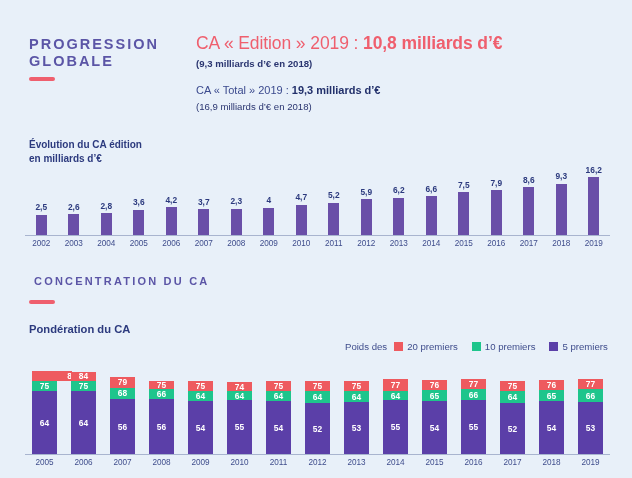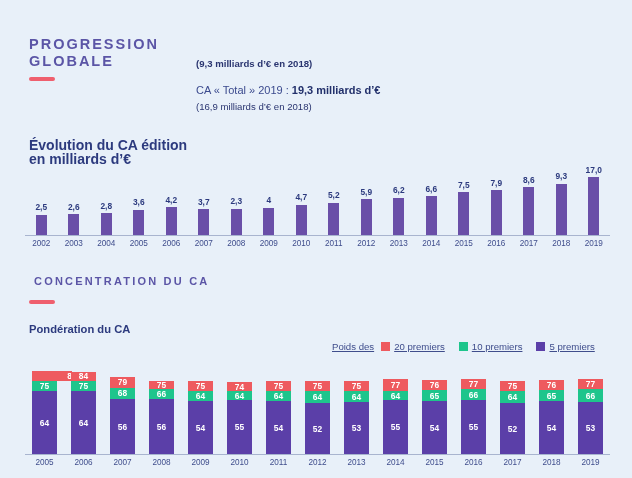--- a/index.html
+++ b/index.html
@@ -75,21 +75,21 @@
     font-size: 9.6px;
     font-weight: normal;
     color: #2a3570;
     white-space: nowrap;
   }
 
   
   .chart1-title {
     position: absolute;
     left: 29px; top: 138px;
-    font-size: 14px;
+    font-size: 10px;
     font-weight: bold;
     line-height: 14px;
     color: #2c3a7e;
   }
   .chart1 {
     position: absolute;
     left: 25px; top: 160px;
     width: 585px; height: 95px;
   }
   .chart1-plot {
@@ -150,27 +150,26 @@
     left: 29px; top: 322px;
     font-size: 11.2px;
     line-height: 14.5px;
     color: #2c3a7e;
   }
   .chart2-title .b { font-weight: bold; }
 
   
   .legend {
     position: absolute;
-    left: 332px; top: 341px;
+    left: 345px; top: 341px;
     display: flex;
     align-items: center;
     gap: 5px;
     font-size: 9.6px;
     color: #3f4d8c;
-    text-decoration: underline;
   }
   .legend-label { margin-right: 2px; }
   .legend-item { display: flex; align-items: center; gap: 4px; margin-right: 9px; }
   .legend-swatch { width: 9px; height: 9px; display: inline-block; }
 
   
   .chart2 {
     position: absolute;
     left: 25px; top: 363px;
     width: 585px; height: 105px;
@@ -219,20 +218,23 @@
 </style>
 </head>
 <body>
 
 <div class="page">
 
   <div class="header">
     <div class="sec-title">PROGRESSION GLOBALE</div>
     <div class="rule rule-progression"></div>
 
+    <div class="kpi-main">
+      <span>CA « Edition » 2019 : </span><b>10,8 milliards d’€</b>
+    </div>
     <div class="kpi-sub">(9,3 milliards d’€ en 2018)</div>
 
     <div class="kpi-total">
       <span>CA « Total » 2019 : </span><b>19,3 milliards d’€</b>
     </div>
     <div class="kpi-total-sub">(16,9 milliards d’€ en 2018)</div>
   </div>
 
   <div class="chart1-title">
     <div>Évolution du CA édition</div>
@@ -303,21 +305,21 @@
         </div>
         <div class="c1-col">
           <div class="c1-val">8,6</div>
           <div class="c1-bar" style="height: 47.887px; background: rgb(106, 79, 168);"></div>
         </div>
         <div class="c1-col">
           <div class="c1-val">9,3</div>
           <div class="c1-bar" style="height: 51.0522px; background: rgb(106, 79, 168);"></div>
         </div>
         <div class="c1-col">
-          <div class="c1-val">17,0</div>
+          <div class="c1-val">16,2</div>
           <div class="c1-bar" style="height: 57.8348px; background: rgb(106, 79, 168);"></div>
         </div>
       </div>
     <div class="chart1-axis" id="c1-axis">
         <div class="c1-tick">2002</div>
         <div class="c1-tick">2003</div>
         <div class="c1-tick">2004</div>
         <div class="c1-tick">2005</div>
         <div class="c1-tick">2006</div>
         <div class="c1-tick">2007</div>

